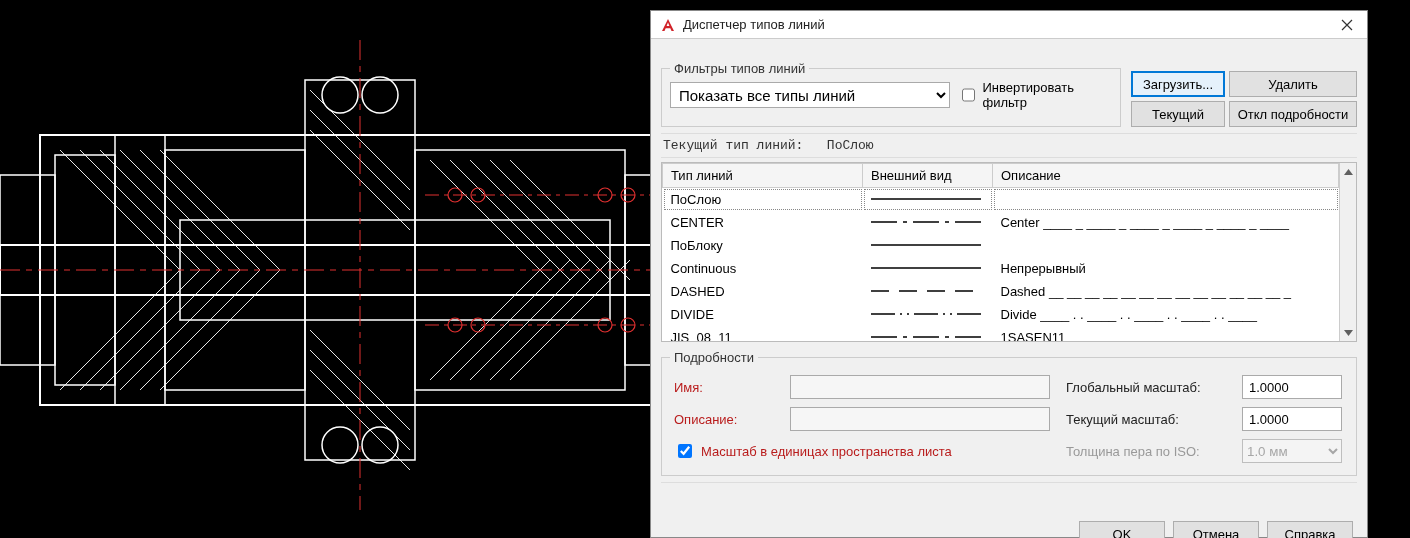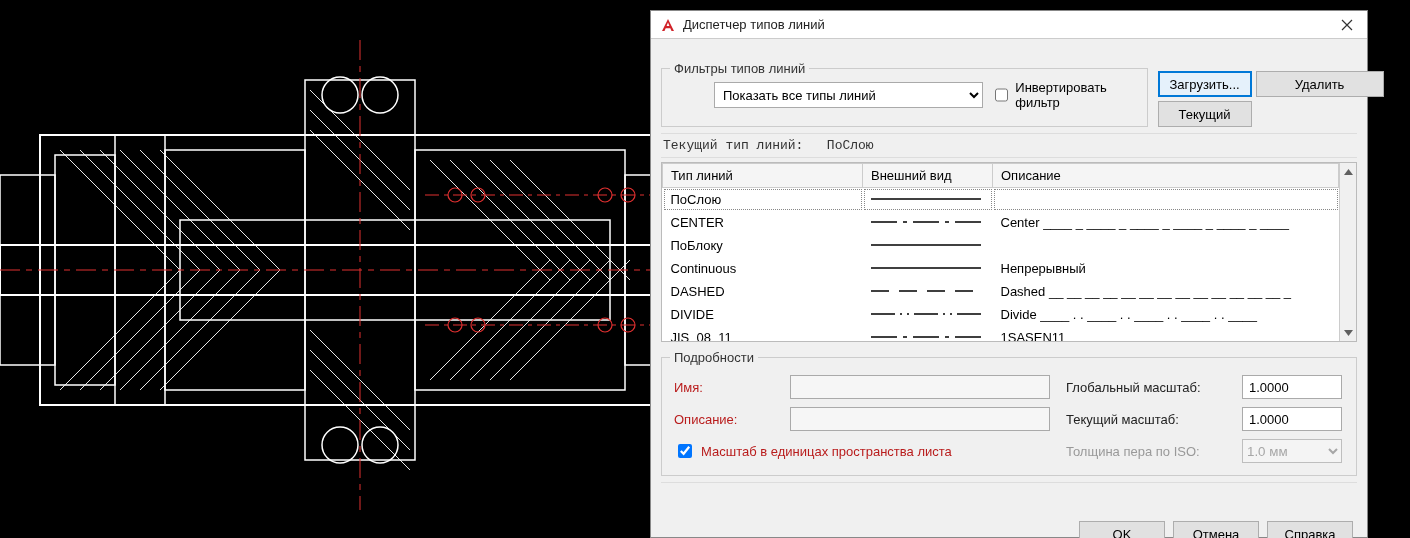--- a/index.html
+++ b/index.html
@@ -89,23 +89,22 @@
   .filters-row {
     display: flex;
     align-items: center;
     gap: 8px;
   }
   select.filter-select {
     width: 300px;
     height: 26px;
     border: 1px solid #aaa;
     background: #fff;
-    font-size: 13px;
+    font-size: 15px;
     padding: 2px 4px;
-    margin-left: 44px;
   }
   .chk {
     display: flex;
     align-items: center;
     gap: 4px;
   }
   input[type=checkbox] {
     width: 14px; height: 14px;
   }
 
@@ -351,20 +350,21 @@
           <div class="chk">
             <input type="checkbox" id="invcb" style="">
             <label for="invcb">Инвертировать фильтр</label>
           </div>
         </div>
       </fieldset>
       <div class="btn-col">
         <button class="btn primary">Загрузить...</button>
         <button class="btn">Удалить</button>
         <button class="btn">Текущий</button>
+        <button class="btn">Откл подробности</button>
       </div>
     </div>
 
     <div class="current-line">
       <span>Текущий тип линий:</span>
       &nbsp;
       <span>ПоСлою</span>
     </div>
 
     <div class="table-wrap">

